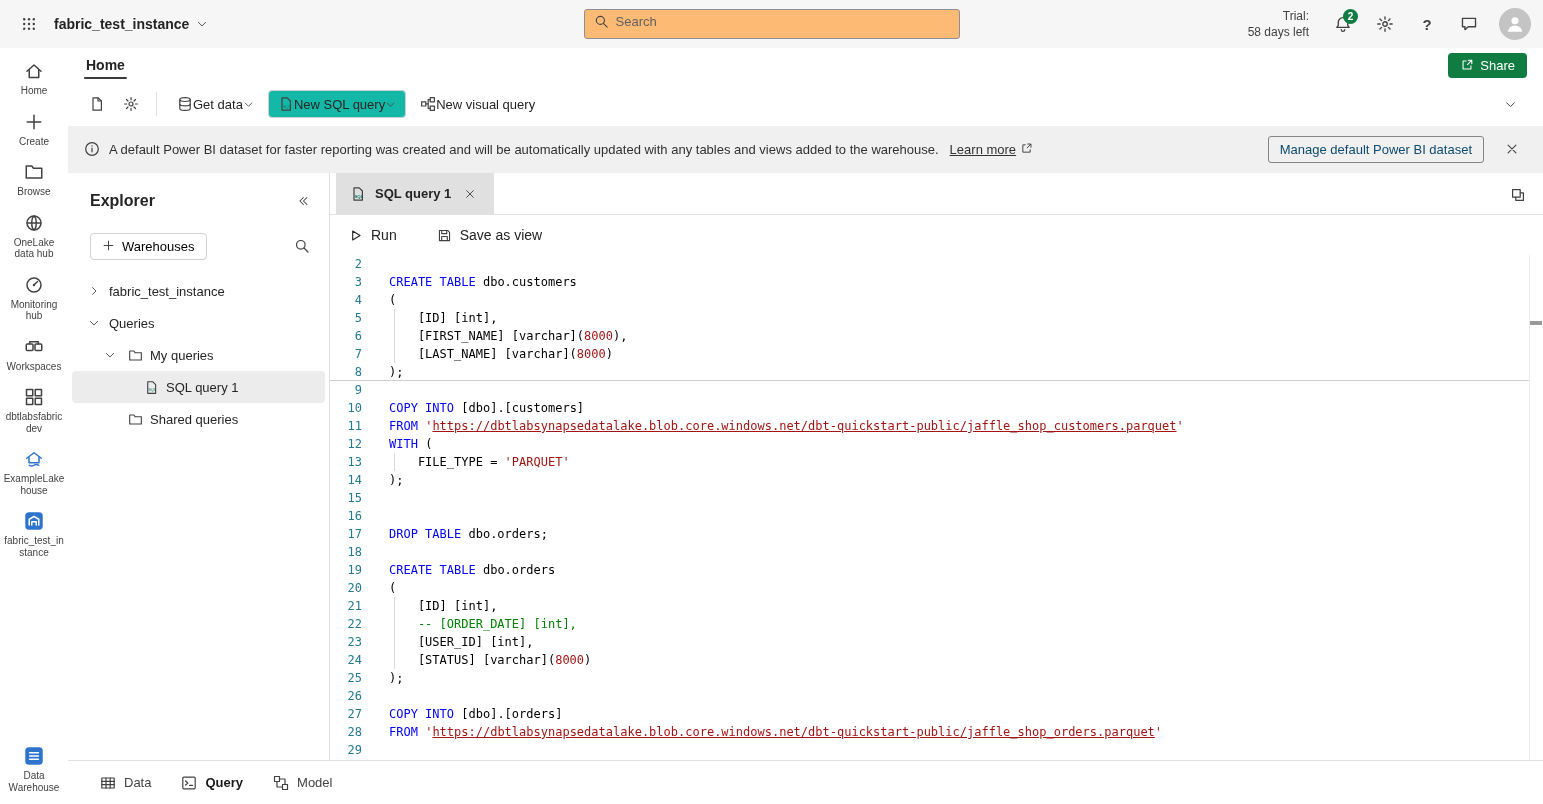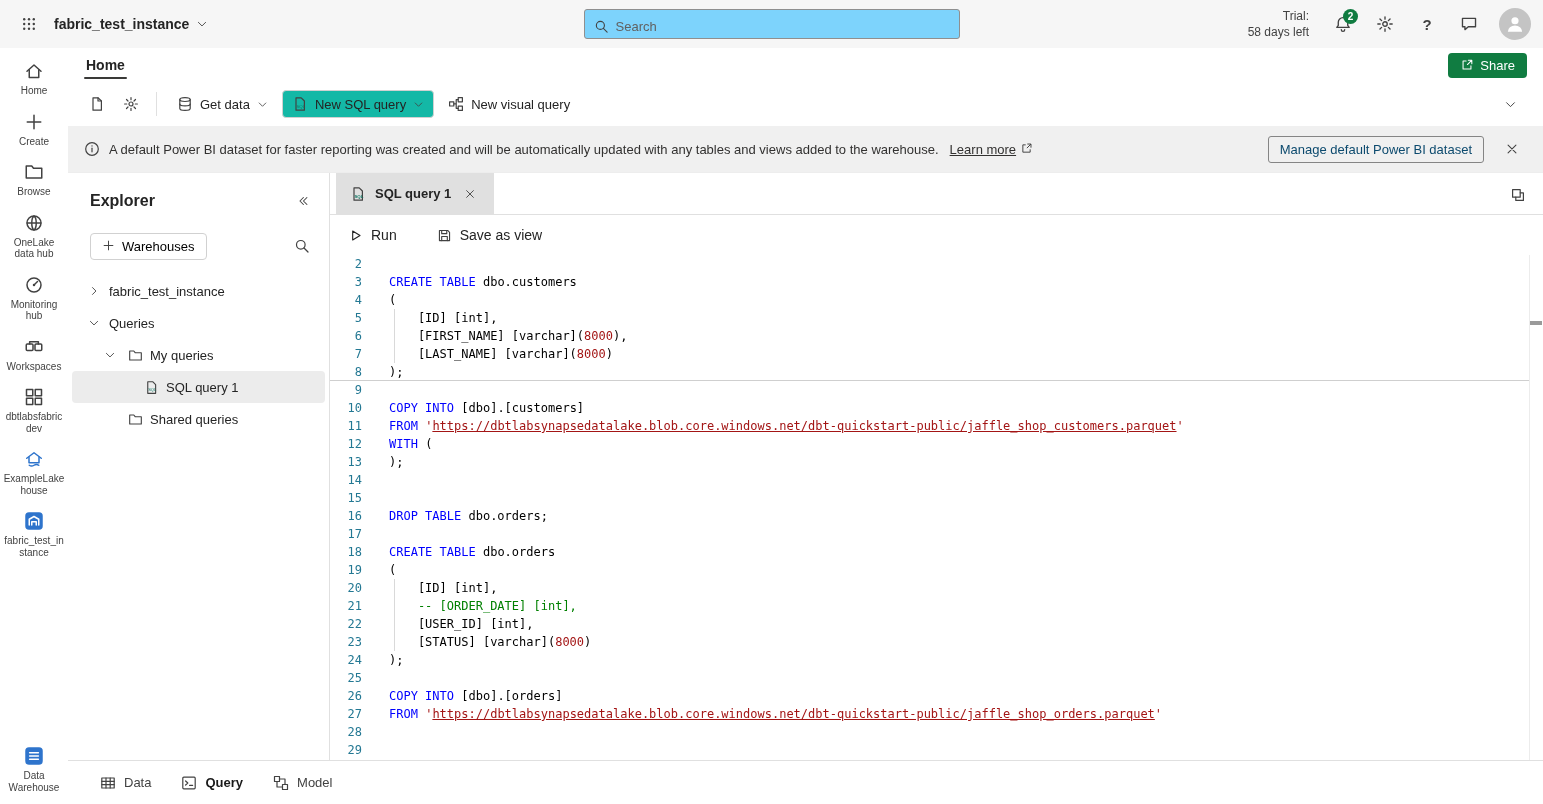--- a/index.html
+++ b/index.html
@@ -5,21 +5,21 @@
   *{margin:0;padding:0;box-sizing:border-box}
   html,body{width:1543px;height:804px;overflow:hidden;background:#fff;
     font-family:"Liberation Sans",sans-serif;font-size:13px;color:#242424}
   .icn{display:block}
 
   
   .topbar{height:48px;background:#f6f6f6;display:flex;align-items:center;padding:0 12px;position:relative}
   .waffle-btn{width:34px;height:34px;display:flex;align-items:center;justify-content:center;cursor:pointer}
   .ws-switcher{display:flex;align-items:center;gap:7px;margin-left:8px;font-size:14px;font-weight:600;cursor:pointer}
   .search-wrap{position:absolute;left:50%;transform:translateX(-50%);top:9px;width:376px;height:30px;
-    background:#7dd3fc;border:1px solid #8f8f8f;border-radius:3px;display:flex;align-items:flex-end;padding:4px 9px;gap:7px}
+    background:#fdba74;border:1px solid #8f8f8f;border-radius:3px;display:flex;align-items:flex-start;padding:4px 9px;gap:7px}
   .search-wrap input{border:none;outline:none;flex:1;font-size:13px;font-family:inherit;color:#242424;background:transparent}
   .search-wrap input::placeholder{color:#616161}
   .topbar-right{margin-left:auto;display:flex;align-items:center;gap:6px}
   .trial{font-size:12px;color:#424242;text-align:right;line-height:1.35;margin-right:10px}
   .icon-btn{width:36px;height:36px;display:flex;align-items:center;justify-content:center;position:relative;cursor:pointer}
   .badge{position:absolute;top:3px;right:3px;background:#107c41;color:#fff;font-size:10px;font-weight:700;
     min-width:15px;height:15px;border-radius:8px;display:flex;align-items:center;justify-content:center;padding:0 3px}
   .help-q{font-size:15px;font-weight:600;color:#424242}
   .avatar{width:32px;height:32px;border-radius:50%;background:#c4c4c4;display:flex;align-items:center;justify-content:center;overflow:hidden;margin-left:6px}
 
@@ -33,21 +33,21 @@
 
   
   .ribbon-tabs{height:34px;display:flex;align-items:center;padding:0 16px}
   .ribbon-tab{font-size:14px;font-weight:600;position:relative;padding:6px 2px;cursor:pointer}
   .ribbon-tab.active::after{content:"";position:absolute;left:0;right:0;bottom:0;height:2px;background:#3a3a38;border-radius:1px}
   .share-btn{margin-left:auto;display:flex;align-items:center;gap:6px;background:#107c41;color:#fff;
     font-size:13px;padding:5px 12px;border-radius:4px;border:none;cursor:pointer;font-family:inherit}
   .toolbar{height:44px;display:flex;align-items:center;padding:0 14px;gap:4px}
   .tb-iconbtn{width:30px;height:30px;display:flex;align-items:center;justify-content:center;border-radius:4px;cursor:pointer}
   .tb-divider{width:1px;height:24px;background:#e0e0e0;margin:0 6px}
-  .tb-btn{display:flex;align-items:center;gap:7px;padding:5px 9px;border-radius:4px;font-size:13px;cursor:pointer;border:1px solid transparent}
+  .tb-btn{display:flex;align-items:center;padding:5px 9px;border-radius:4px;font-size:13px;cursor:pointer;border:1px solid transparent}
   .tb-btn.pressed{background:#14b8a6;border-color:#d1d1d1}
   .tb-chevron-end{margin-left:auto;margin-right:4px}
 
   
   .banner{height:46px;background:#f0f0f0;display:flex;align-items:center;padding:0 16px;gap:9px}
   .banner-text{font-size:13px;color:#323130}
   .banner-link{display:inline-flex;gap:4px;text-decoration:underline;color:#323130;cursor:pointer;margin-left:2px}
   .banner-btn{margin-left:auto;background:transparent;border:1px solid #858585;border-radius:3px;
     padding:5px 11px;font-size:13px;font-family:inherit;color:#0c4a6e;cursor:pointer;white-space:nowrap}
   .banner-close{width:30px;height:30px;display:flex;align-items:center;justify-content:center;cursor:pointer;margin-left:4px}
@@ -551,20 +551,21 @@
               <div class="cl"><span class="tk-k">CREATE TABLE</span><span class="tk-p"> dbo.customers</span></div>
               <div class="cl"><span class="tk-p">(</span></div>
               <div class="cl g"><span class="tk-p">    [ID] [int],</span></div>
               <div class="cl g"><span class="tk-p">    [FIRST_NAME] [varchar](</span><span class="tk-n">8000</span><span class="tk-p">),</span></div>
               <div class="cl g"><span class="tk-p">    [LAST_NAME] [varchar](</span><span class="tk-n">8000</span><span class="tk-p">)</span></div>
               <div class="cl"><span class="tk-p">);</span></div>
               <div class="cl"></div>
               <div class="cl"><span class="tk-k">COPY INTO</span><span class="tk-p"> [dbo].[customers]</span></div>
               <div class="cl"><span class="tk-k">FROM</span><span class="tk-p"> </span><span class="tk-s">'</span><span class="tk-u">https://dbtlabsynapsedatalake.blob.core.windows.net/dbt-quickstart-public/jaffle_shop_customers.parquet</span><span class="tk-s">'</span></div>
               <div class="cl"><span class="tk-k">WITH</span><span class="tk-p"> (</span></div>
+              <div class="cl g"><span class="tk-p">    FILE_TYPE = </span><span class="tk-s">'PARQUET'</span></div>
               <div class="cl"><span class="tk-p">);</span></div>
               <div class="cl"></div>
               <div class="cl"></div>
               <div class="cl"><span class="tk-k">DROP TABLE</span><span class="tk-p"> dbo.orders;</span></div>
               <div class="cl"></div>
               <div class="cl"><span class="tk-k">CREATE TABLE</span><span class="tk-p"> dbo.orders</span></div>
               <div class="cl"><span class="tk-p">(</span></div>
               <div class="cl g"><span class="tk-p">    [ID] [int],</span></div>
               <div class="cl g"><span class="tk-c">    -- [ORDER_DATE] [int],</span></div>
               <div class="cl g"><span class="tk-p">    [USER_ID] [int],</span></div>

